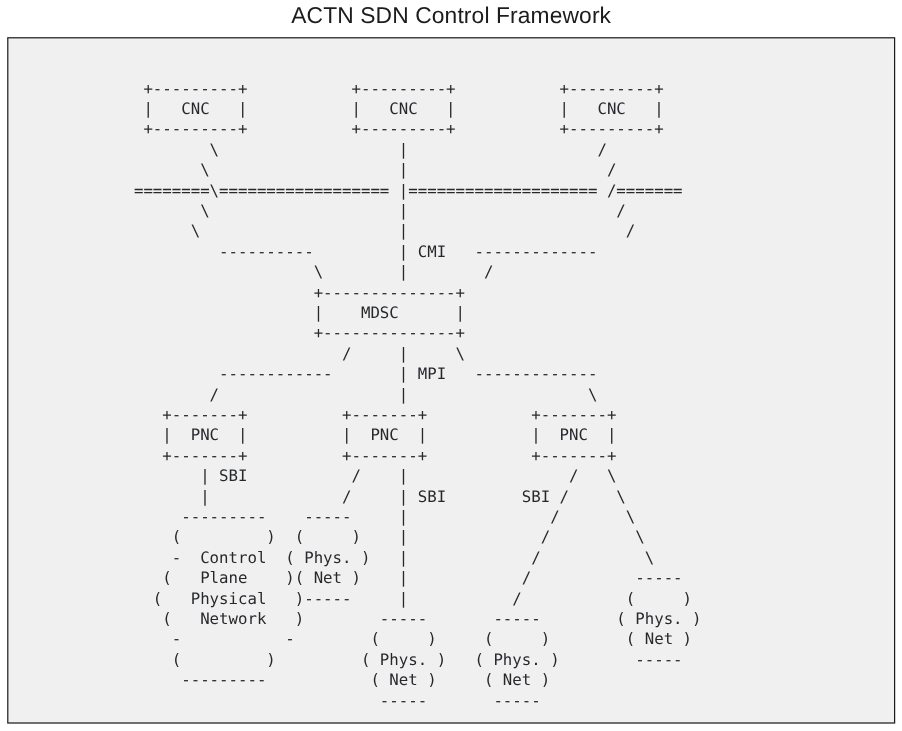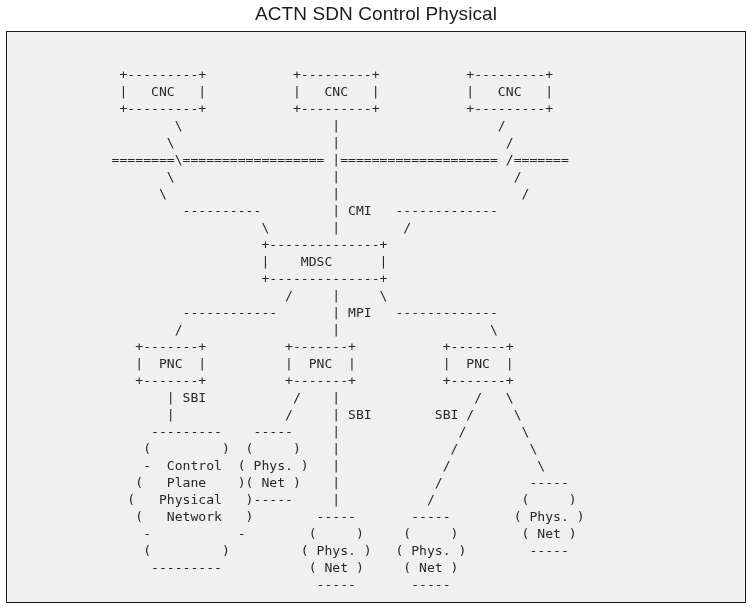--- a/index.html
+++ b/index.html
@@ -59,21 +59,21 @@
     color: #26282c;
     white-space: pre;
     font-weight: 500;
   }
 </style>
 </head>
 <body>
 
 <div class="page">
 
-  <div class="figure-title">ACTN SDN Control Physical</div>
+  <div class="figure-title">ACTN SDN Control Framework</div>
 
   <div class="figure-frame">
     <pre class="ascii-art">             +---------+           +---------+           +---------+
              |   CNC   |           |   CNC   |           |   CNC   |
              +---------+           +---------+           +---------+
                     \                   |                    /
                    \                    |                     /
             ========\================== |==================== /=======
                    \                    |                      /
                   \                     |                       /

